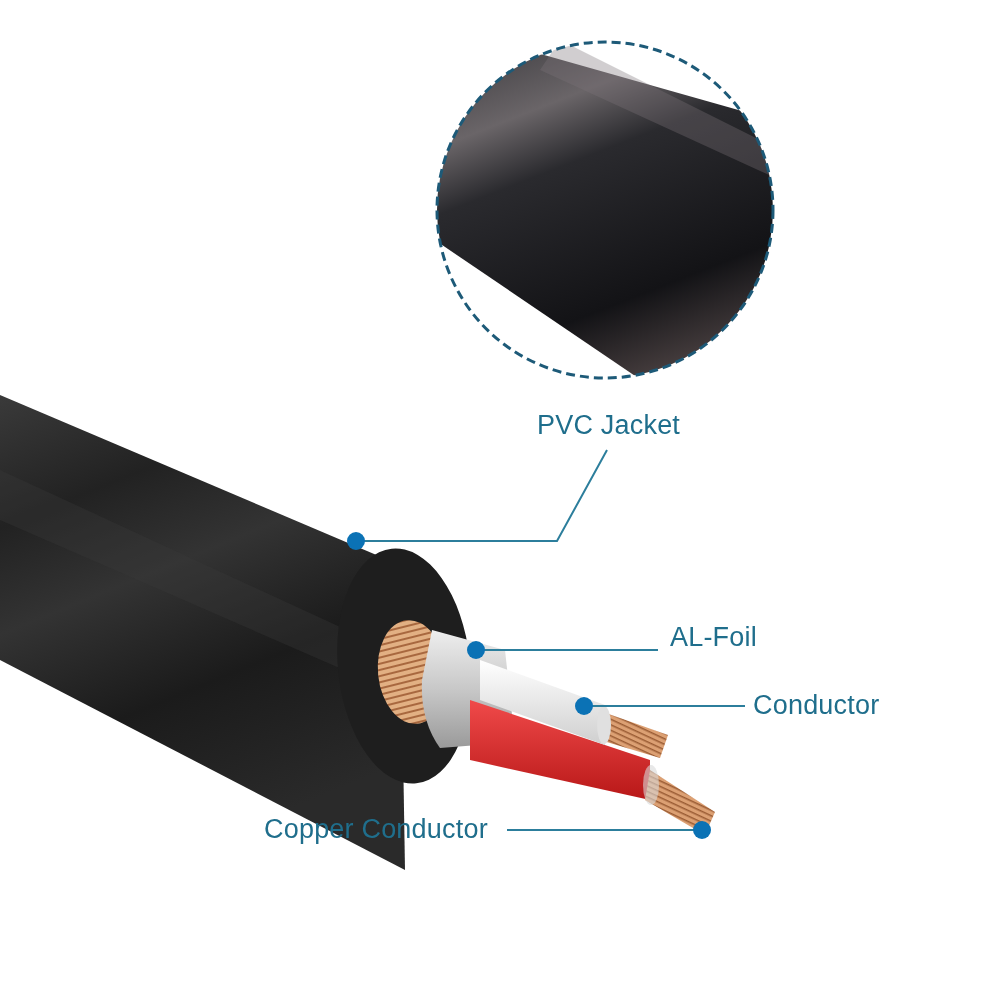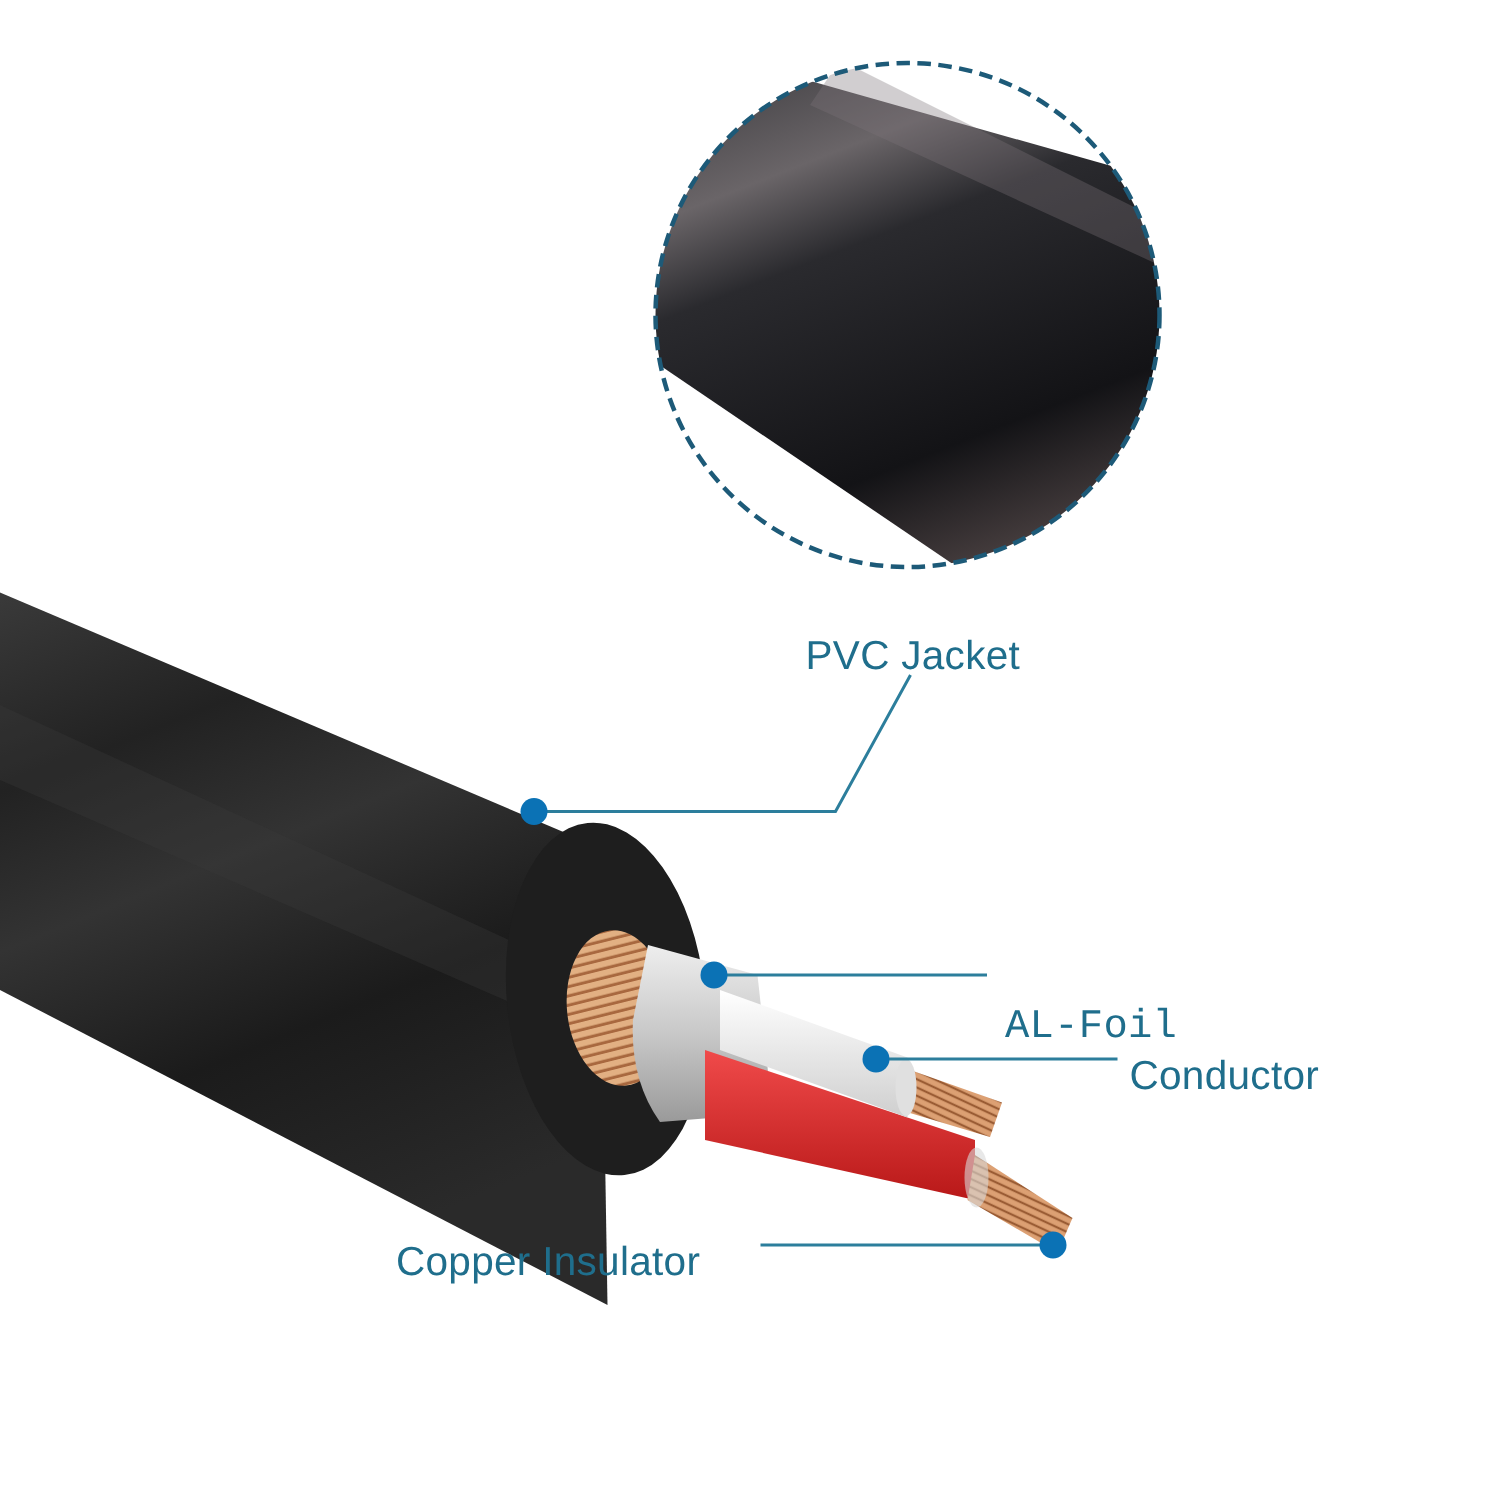--- a/index.html
+++ b/index.html
@@ -6,21 +6,20 @@
     body { width: 1001px; height: 1001px; position: relative; overflow: hidden; }
     svg.stage { position: absolute; left: 0; top: 0; }
     .label {
       position: absolute;
       font-family: "Liberation Sans", sans-serif;
       color: #1f6e8c;
       font-size: 27px;
       line-height: 1;
       white-space: nowrap;
       letter-spacing: 0.2px;
-      margin-top: 12px;
     }
   </style>
 </head>
 <body>
 
 <svg class="stage" width="1001" height="1001" viewBox="0 0 1001 1001" xmlns="http://www.w3.org/2000/svg">
   <defs>
     <linearGradient id="jacketGrad" x1="0" y1="0" x2="0.35" y2="1">
       <stop offset="0" stop-color="#3a3a3a"></stop>
       <stop offset="0.25" stop-color="#222"></stop>
@@ -105,15 +104,15 @@
 
   <g fill="#0b72b5">
     <circle cx="356" cy="541" r="9"></circle>
     <circle cx="476" cy="650" r="9"></circle>
     <circle cx="584" cy="706" r="9"></circle>
     <circle cx="702" cy="830" r="9"></circle>
   </g>
 </svg>
 
 <div class="label" style="left:537px; top:412px;">PVC Jacket</div>
-<div class="label" style="left:670px; top:660px;font-family:Liberation Mono, monospace;">AL-Foil</div>
+<div class="label" style="left:670px; top:624px;">AL-Foil</div>
 <div class="label" style="left:753px; top:692px;">Conductor</div>
-<div class="label" style="left:264px; top:816px;">Copper Insulator</div>
+<div class="label" style="left:264px; top:816px;">Copper Conductor</div>
 
 </body></html>

